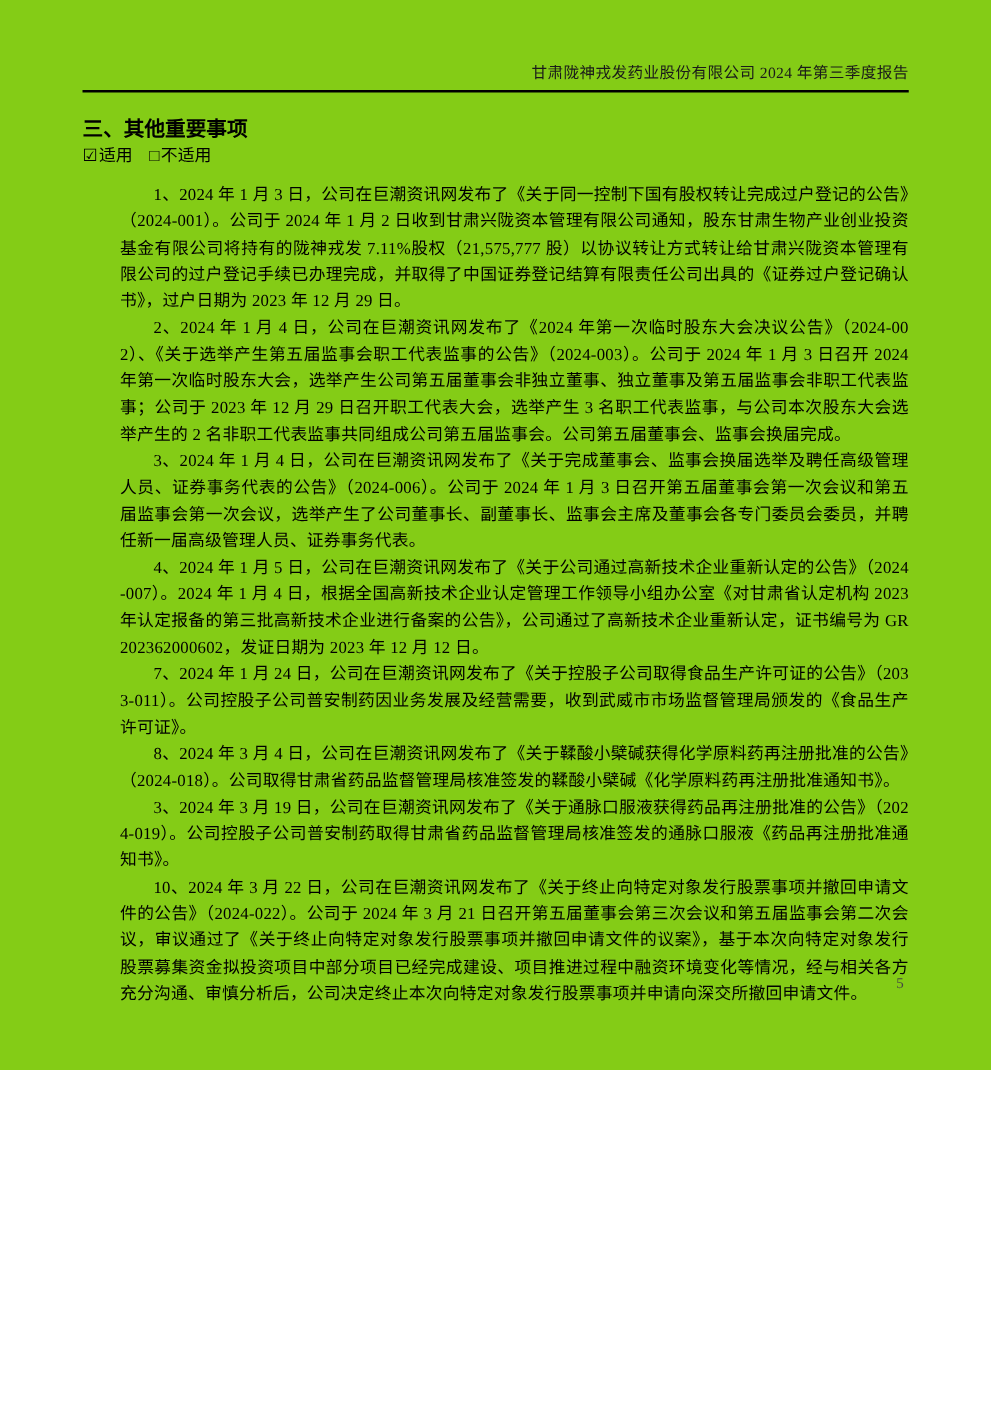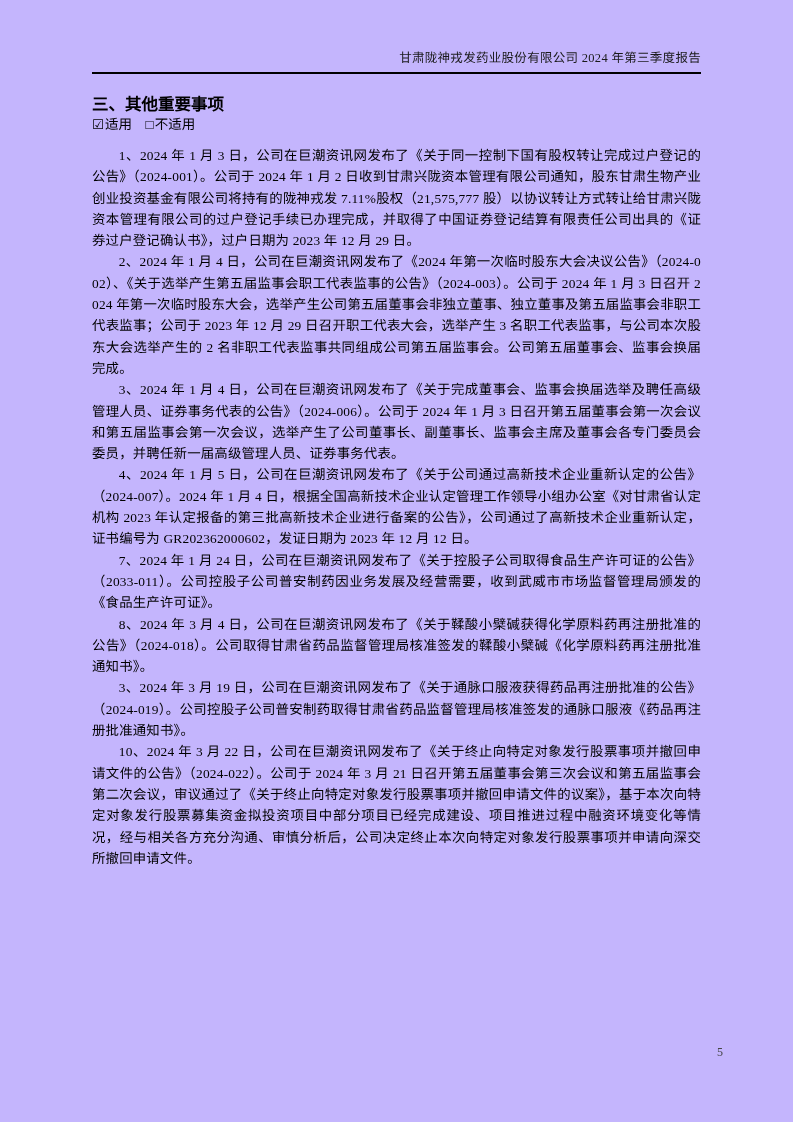--- a/index.html
+++ b/index.html
@@ -3,66 +3,67 @@
 <meta charset="utf-8">
 <style>
   html, body {
     margin: 0;
     padding: 0;
     background: #ffffff;
   }
   .page {
     position: relative;
     width: 793px;
-    height: 1122px;
+    height: 856px;
     margin: 0 auto;
-    background: #c4b5fd;
+    background: #84cc16;
     color: #000000;
     font-family: "Liberation Serif", "DejaVu Serif", serif;
     box-sizing: border-box;
-    padding: 0 92px;
+    padding: 0 66px;
     overflow: hidden;
   }
   .page-header {
     padding-top: 50px;
     text-align: right;
     font-size: 12.5px;
     line-height: 17px;
     color: #1a1a1a;
     letter-spacing: 0.3px;
   }
   .header-rule {
     margin-top: 5px;
     border: none;
     border-bottom: 2.2px solid #000000;
     height: 0;
   }
   .section-title {
     margin: 20px 0 0 0;
-    font-family: Liberation Serif, serif;
+    font-family: Liberation Mono, monospace;
     font-weight: bold;
     font-size: 16.5px;
     line-height: 22px;
     color: #000000;
   }
   .applicability {
     font-size: 13.5px;
     line-height: 18px;
     color: #000000;
   }
   .appl-item {
     margin-right: 10px;
     cursor: default;
   }
   .appl-item .cb {
     margin-right: 1px;
     font-size: 13.5px;
   }
   .report-body {
     margin-top: 11px;
+    margin-left: 30px;
   }
   .report-body p {
     margin: 0;
     font-size: 13.4px;
     line-height: 21.3px;
     text-align: justify;
     text-indent: 2em;
     letter-spacing: 0.2px;
     word-break: break-all;
   }

